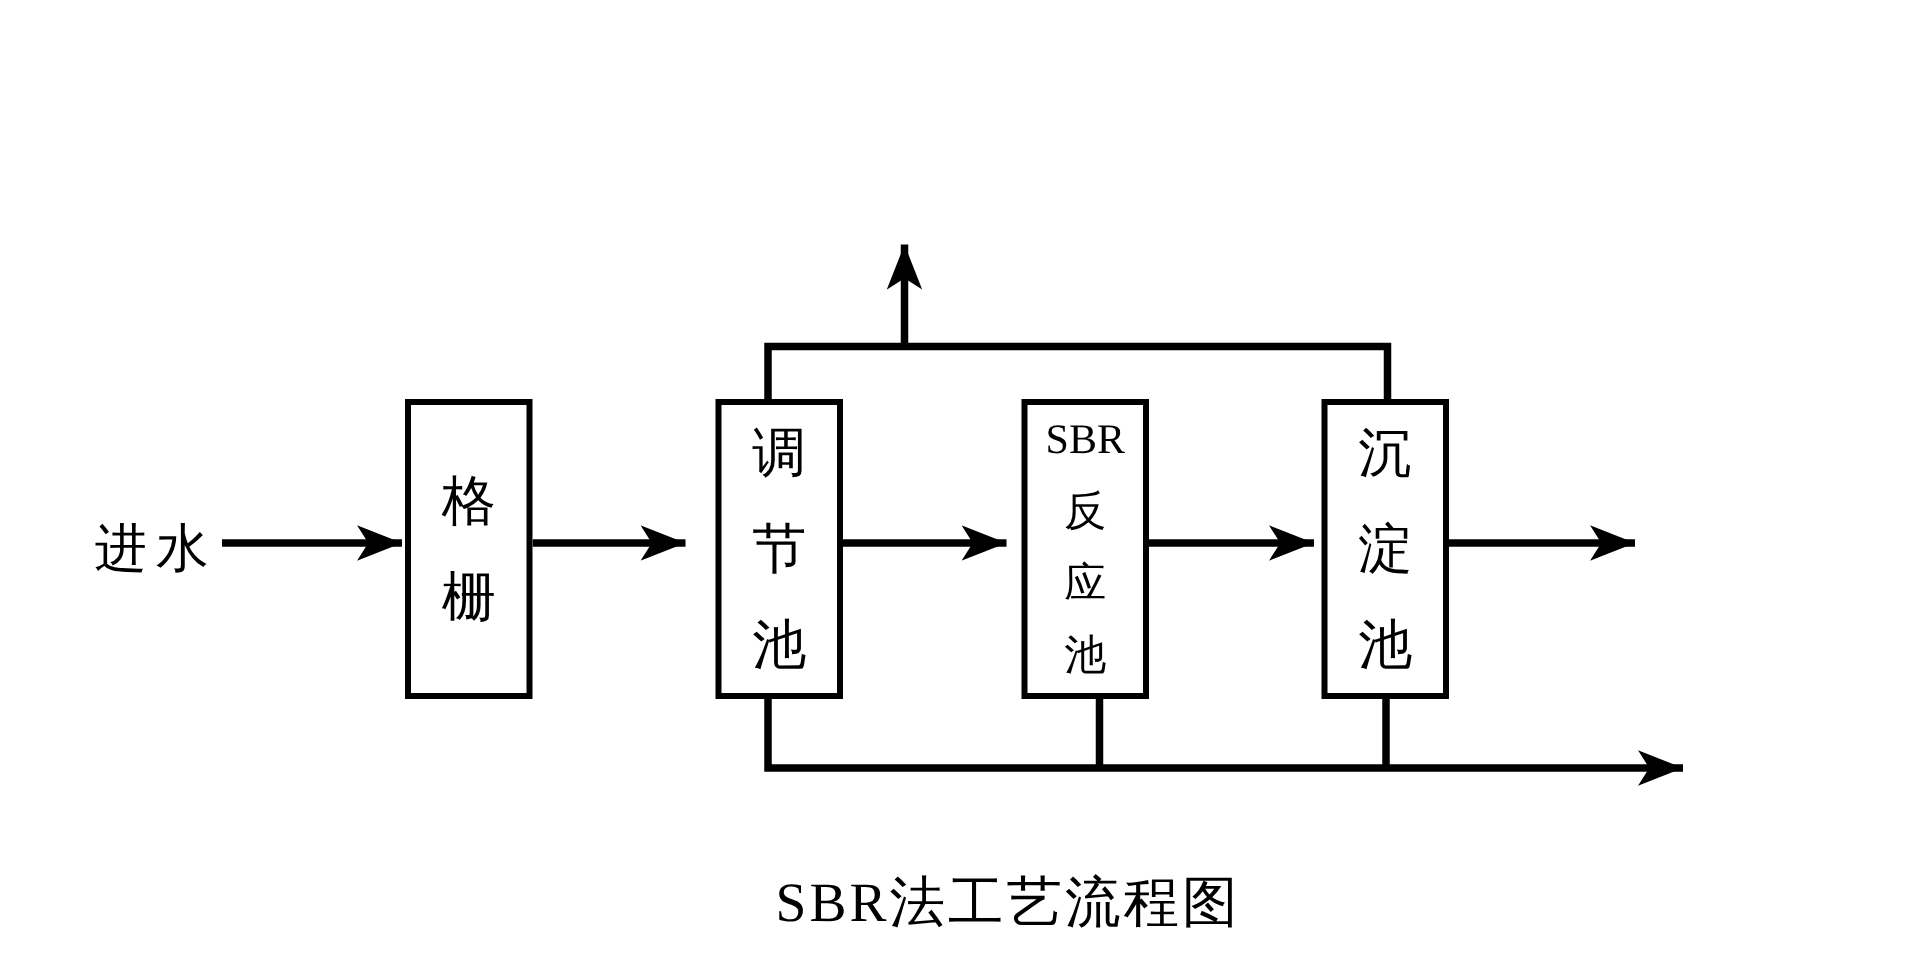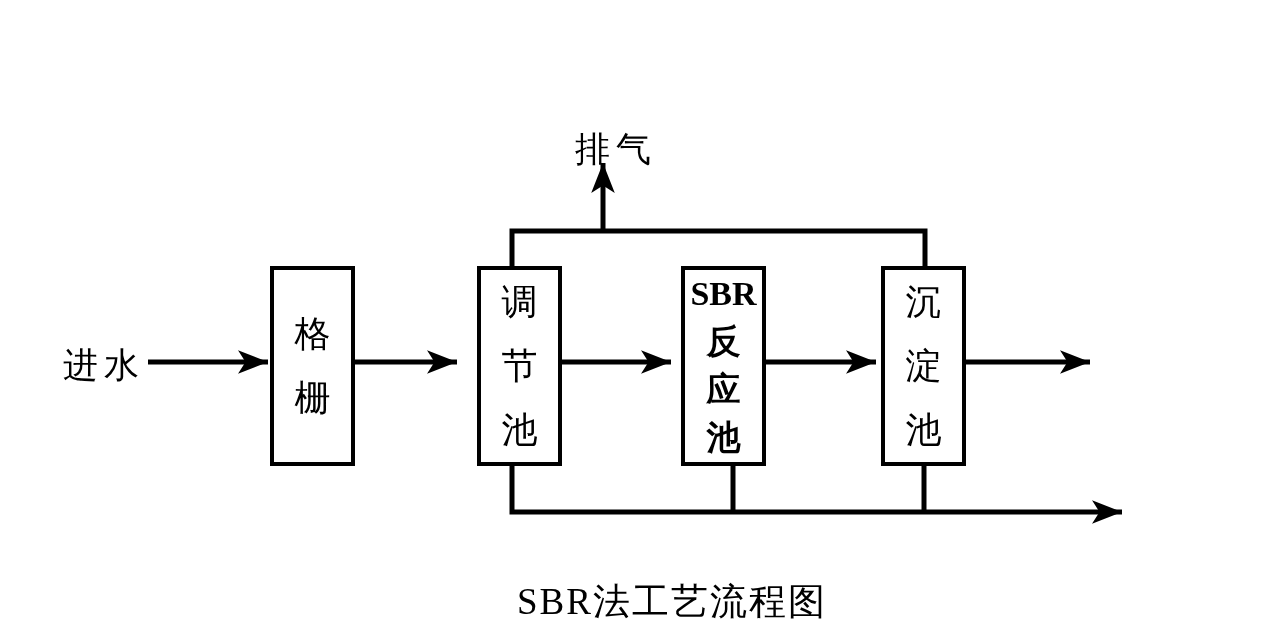--- a/index.html
+++ b/index.html
@@ -10,21 +10,21 @@
   }
   #wires{position:absolute;left:0;top:0;width:1280px;height:644px;}
   .box{
     position:absolute;box-sizing:border-box;border:4px solid #000;background:#fff;
     display:flex;flex-direction:column;justify-content:center;align-items:center;
   }
   .box .bl{
     display:block;line-height:64px;font-size:36px;text-align:center;
     white-space:nowrap;color:#000;
   }
-  .box.compact .bl{line-height:48px;font-size:34px;font-weight:bold;}
+  .box.compact .bl{line-height:48px;font-size:28px;}
   .lbl{
     position:absolute;font-size:35px;letter-spacing:6px;white-space:nowrap;color:#000;
   }
   .title{
     position:absolute;left:462px;top:577px;width:420px;text-align:center;
     font-size:37px;font-weight:normal;letter-spacing:2px;color:#000;white-space:nowrap;
   }
 </style>
 </head>
 <body>
@@ -72,19 +72,18 @@
 
   <div class="box" style="left:881px;top:266px;width:85px;height:200px">
     <span class="bl">沉</span>
     <span class="bl">淀</span>
     <span class="bl">池</span>
   </div>
 
   <div class="lbl" style="left:63px;top:342px">进水</div>
 
 
-  <div class="lbl" style="left:575px;top:126px">排气</div>
 
 
 
   <div class="title">SBR法工艺流程图</div>
 
 </div>
 
 </body></html>

